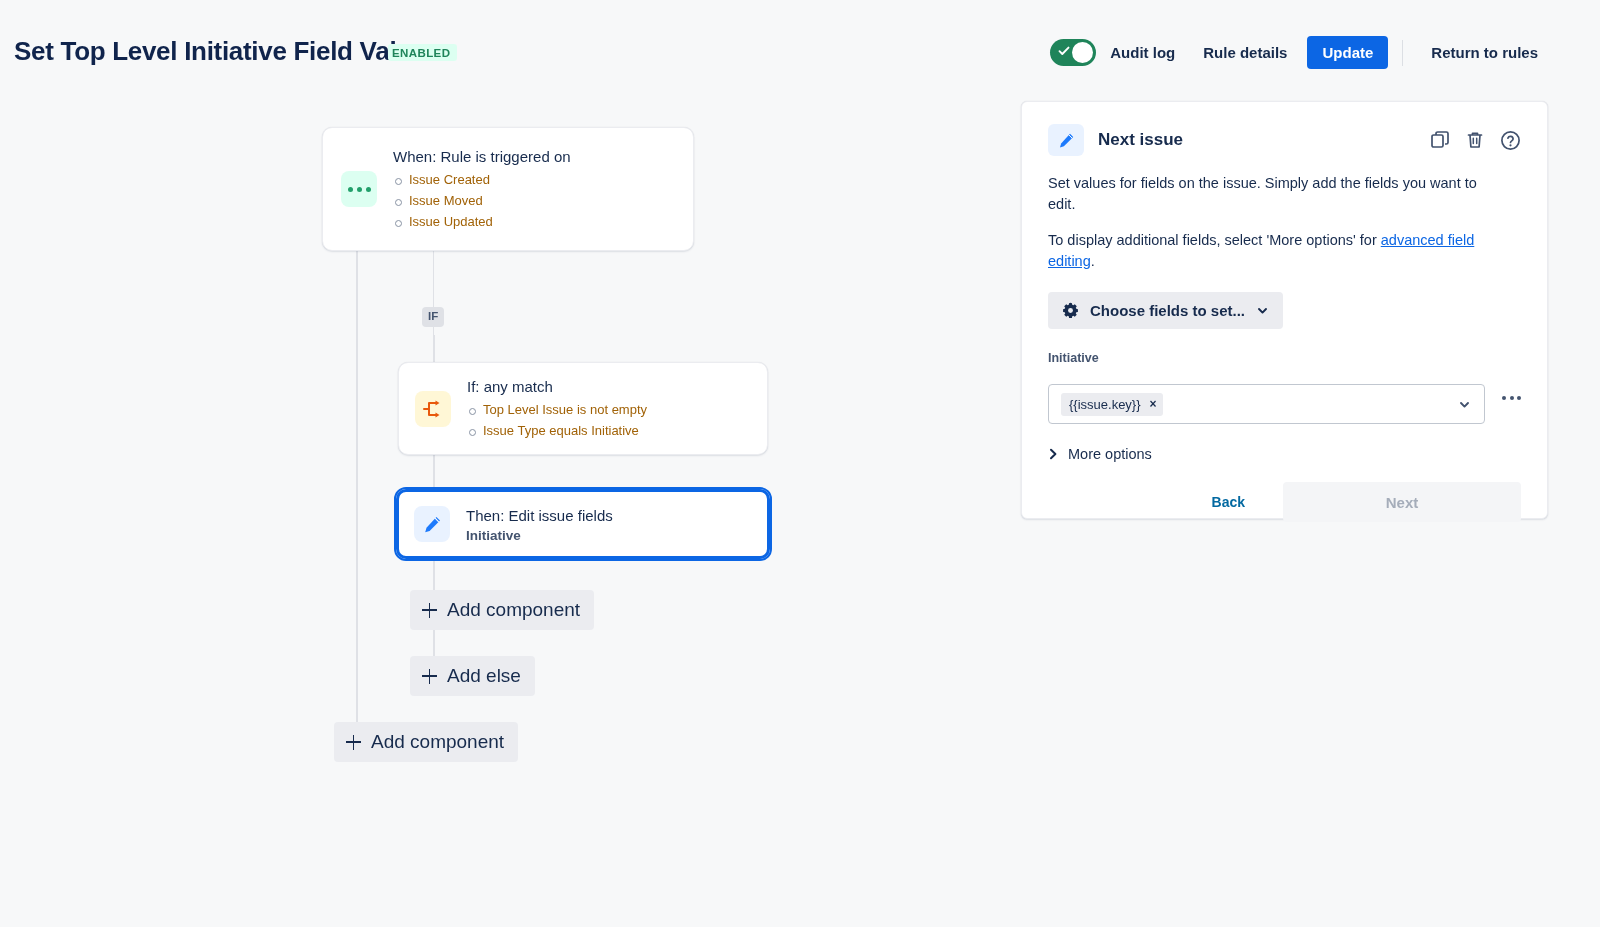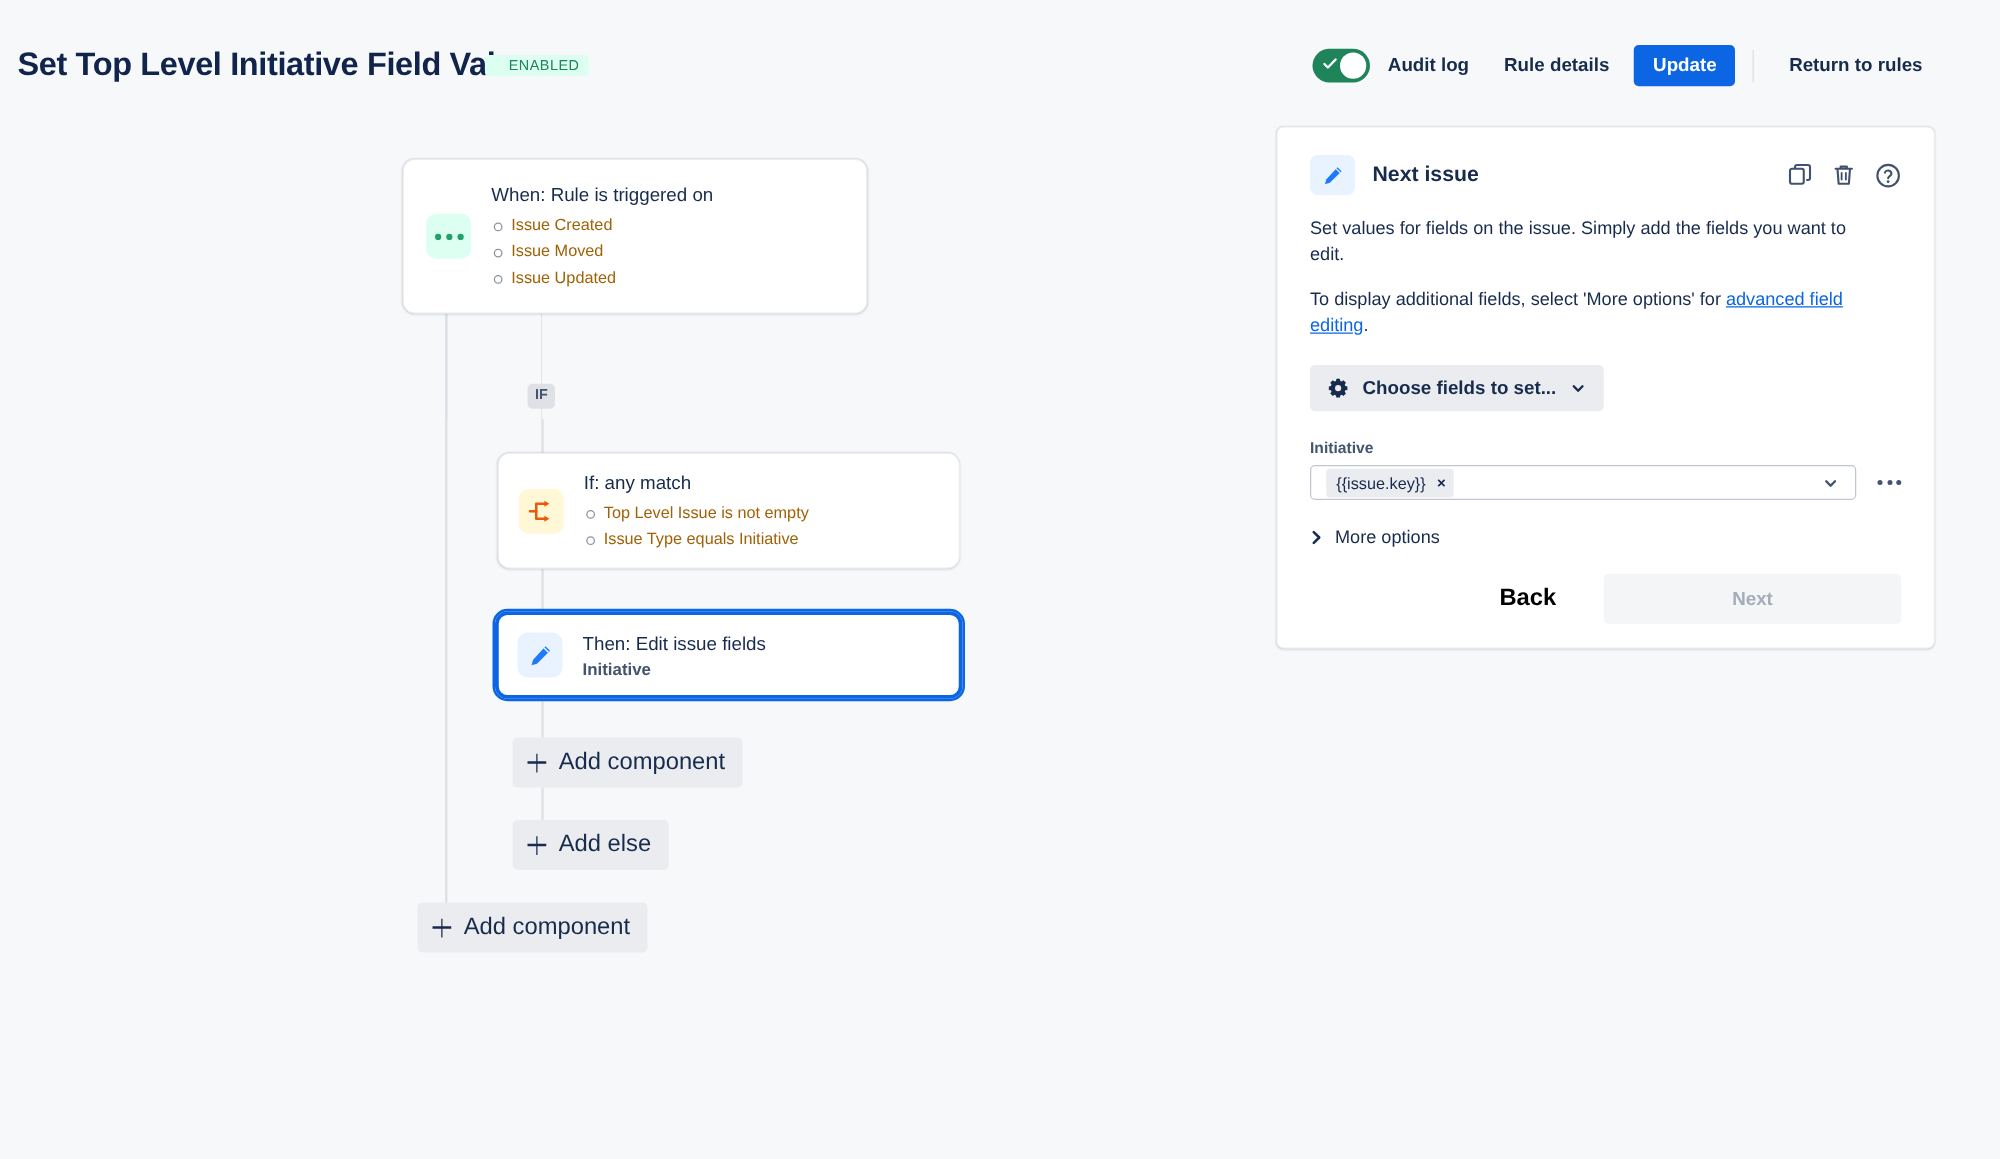--- a/index.html
+++ b/index.html
@@ -19,22 +19,22 @@
   }
   .rule-title {
     position: absolute; left: 14px; top: 36px;
     font-size: 26px; font-weight: 700; letter-spacing: -0.3px;
     color: #10244C;
     white-space: nowrap;
   }
   .enabled-badge {
     position: absolute; left: 388px; top: 44px;
     background: #DCFFF1; color: #1F845A;
-    font-size: 11.5px; font-weight: 400; letter-spacing: 0.4px;
-    padding: 3px 7px 2px 19px; border-radius: 3px;
+    font-size: 11.5px; font-weight: 700; letter-spacing: 0.4px;
+    padding: 3px 7px 2px 4px; border-radius: 3px;
   }
   .header-right {
     position: absolute; right: 48px; top: 36px;
     display: flex; align-items: center; gap: 0px;
   }
   .toggle {
     width: 46px; height: 27px; border-radius: 14px;
     background: #1F845A; position: relative; cursor: pointer;
     display: flex; align-items: center;
   }
@@ -174,23 +174,23 @@
     margin-top: 20px; background: #EBECF0; border: none; border-radius: 4px;
     font-family: inherit; font-size: 15px; font-weight: 600; color: #172B4D;
     padding: 10px 14px; cursor: pointer;
     display: inline-flex; align-items: center; gap: 11px;
   }
   .field-label {
     margin-top: 22px; font-size: 12.5px; font-weight: 700; color: #44546F;
   }
   .field-row { display: flex; align-items: center; margin-top: 7px; }
   .select {
-    flex: 1; height: 28px; border: 1.5px solid #C1C7D0; border-radius: 4px;
+    flex: 1; height: 40px; border: 1.5px solid #C1C7D0; border-radius: 4px;
     background: #fff; display: flex; align-items: center;
-    padding: 0 12px; cursor: pointer;
+    padding: 0 12px; cursor: pointer; margin-top: 12px;
   }
   .chip {
     background: #EBECF0; border-radius: 3px; padding: 4px 6px 4px 8px;
     font-size: 13px; color: #172B4D;
     display: inline-flex; align-items: center; gap: 9px;
   }
   .chip .x { font-size: 12px; font-weight: 700; cursor: pointer; color: #172B4D; }
   .select .chev { margin-left: auto; display: flex; }
   .more-dots {
     margin-left: 17px; display: flex; gap: 3.5px; cursor: pointer;
@@ -198,21 +198,21 @@
   .more-dots i { width: 4px; height: 4px; border-radius: 50%; background: #44546F; display:block; }
 
   .more-options {
     margin-top: 22px; display: inline-flex; align-items: center; gap: 9px;
     font-size: 14.5px; color: #172B4D; cursor: pointer;
   }
   .footer-row {
     margin-top: 18px; display: flex; align-items: center; justify-content: flex-end;
   }
   .back-link {
-    font-size: 19px; font-weight: 600; color: #000000; cursor: pointer;
+    font-size: 14px; font-weight: 600; color: #0369a1; cursor: pointer;
     padding: 9px 16px;
   }
   .next-btn {
     margin-left: 22px; width: 238px; height: 40px;
     background: #F4F5F7; color: #A5ADBA; border: none; border-radius: 4px;
     font-family: inherit; font-size: 15px; font-weight: 600;
     cursor: default;
   }
 </style>
 </head>

